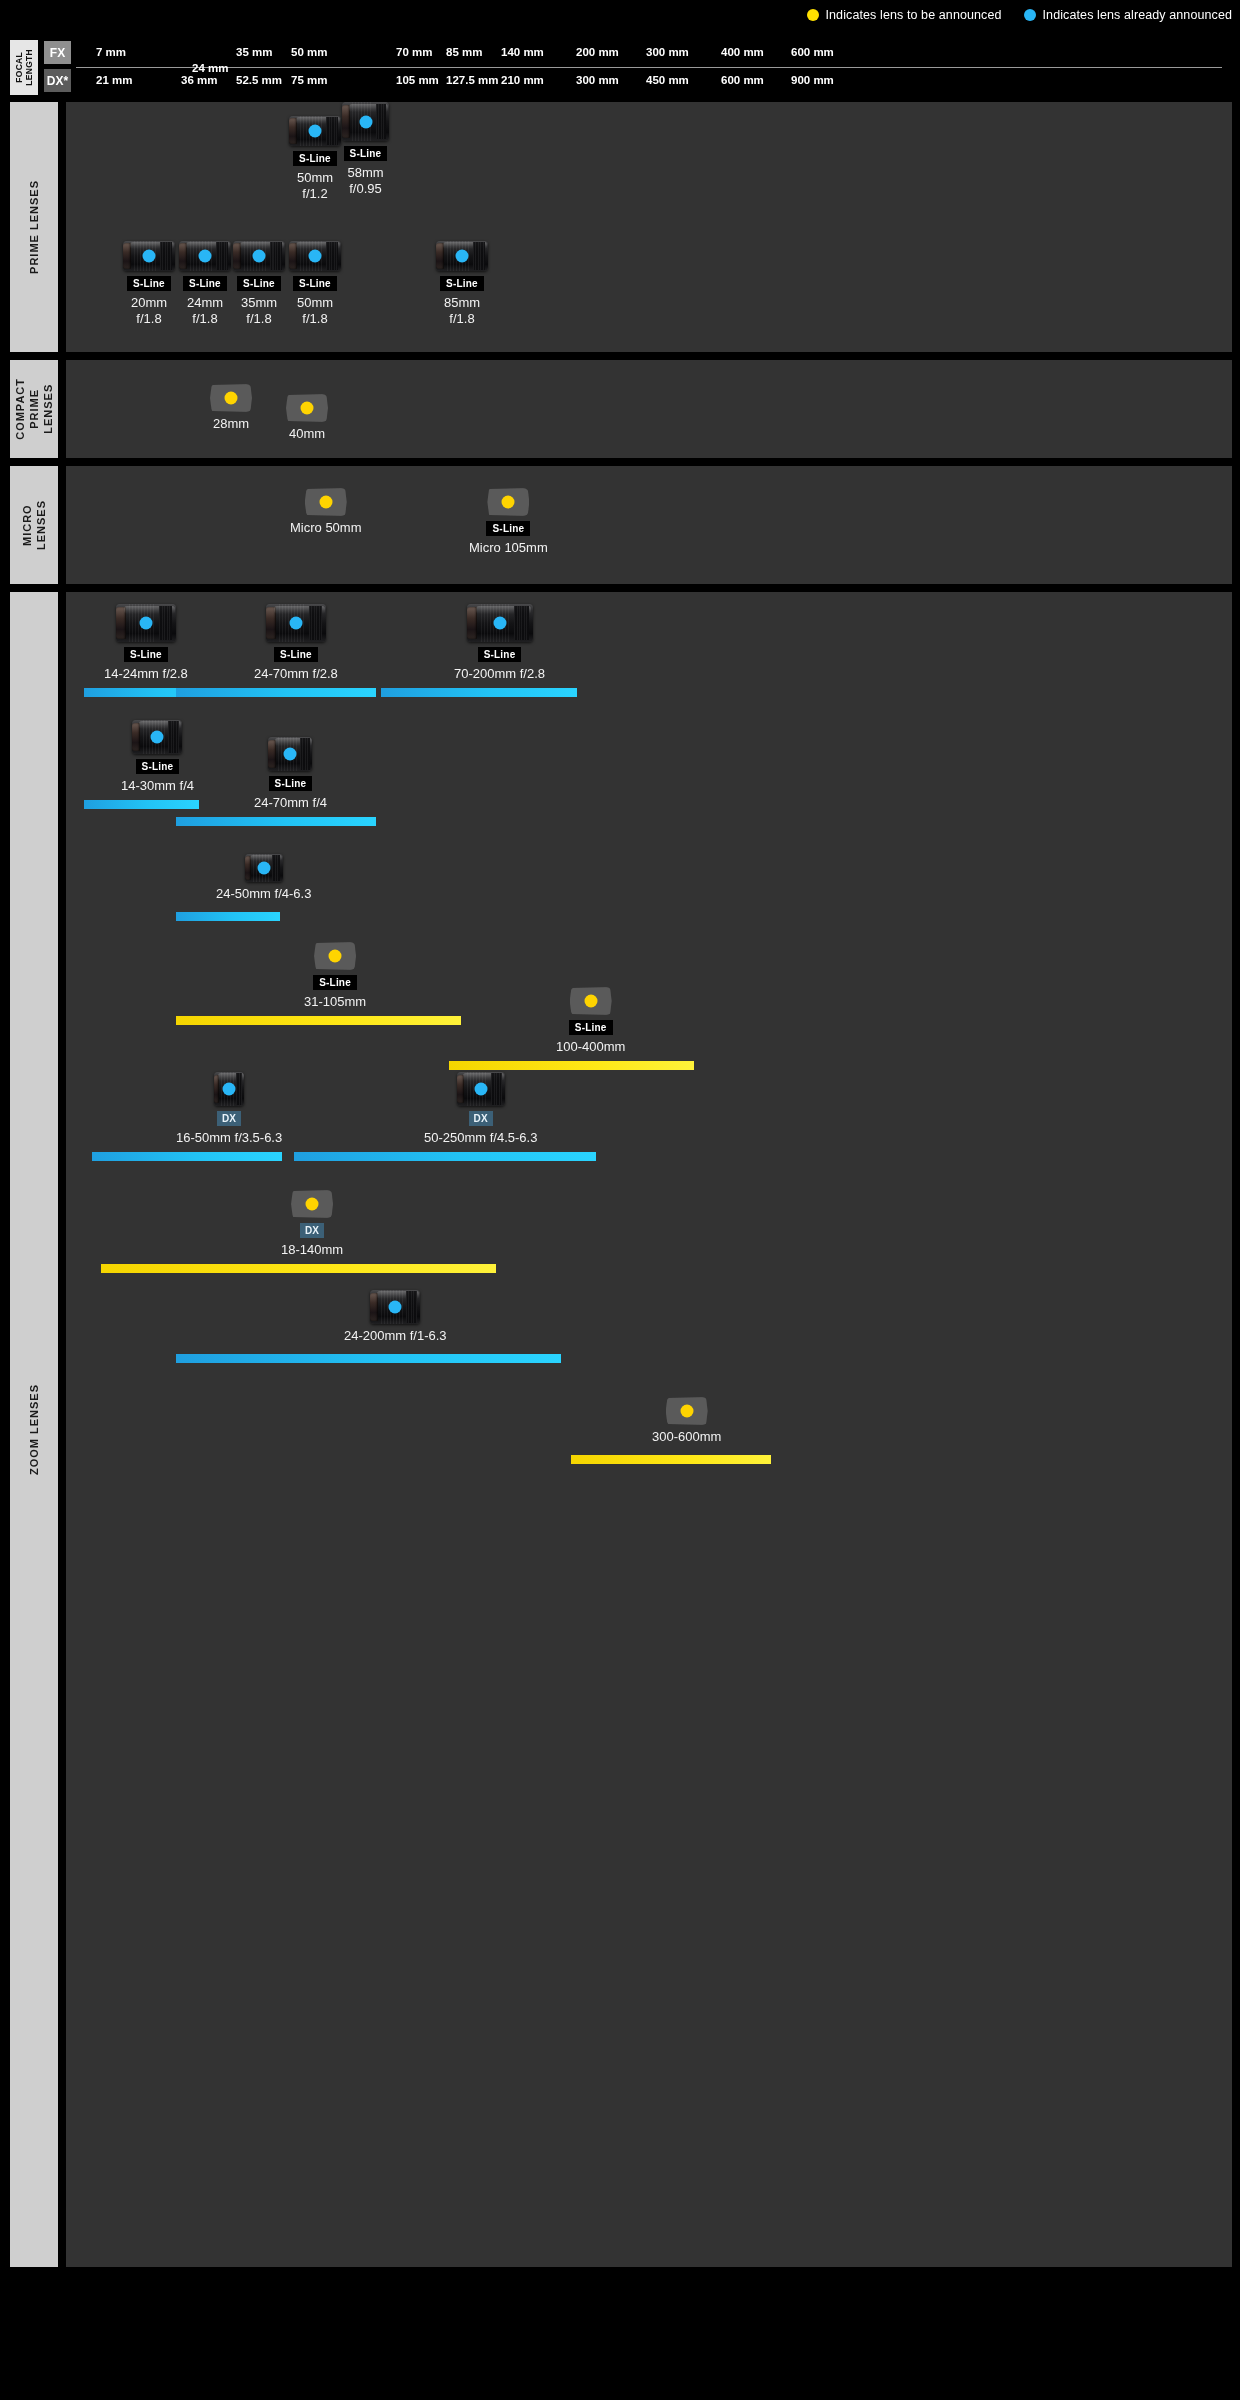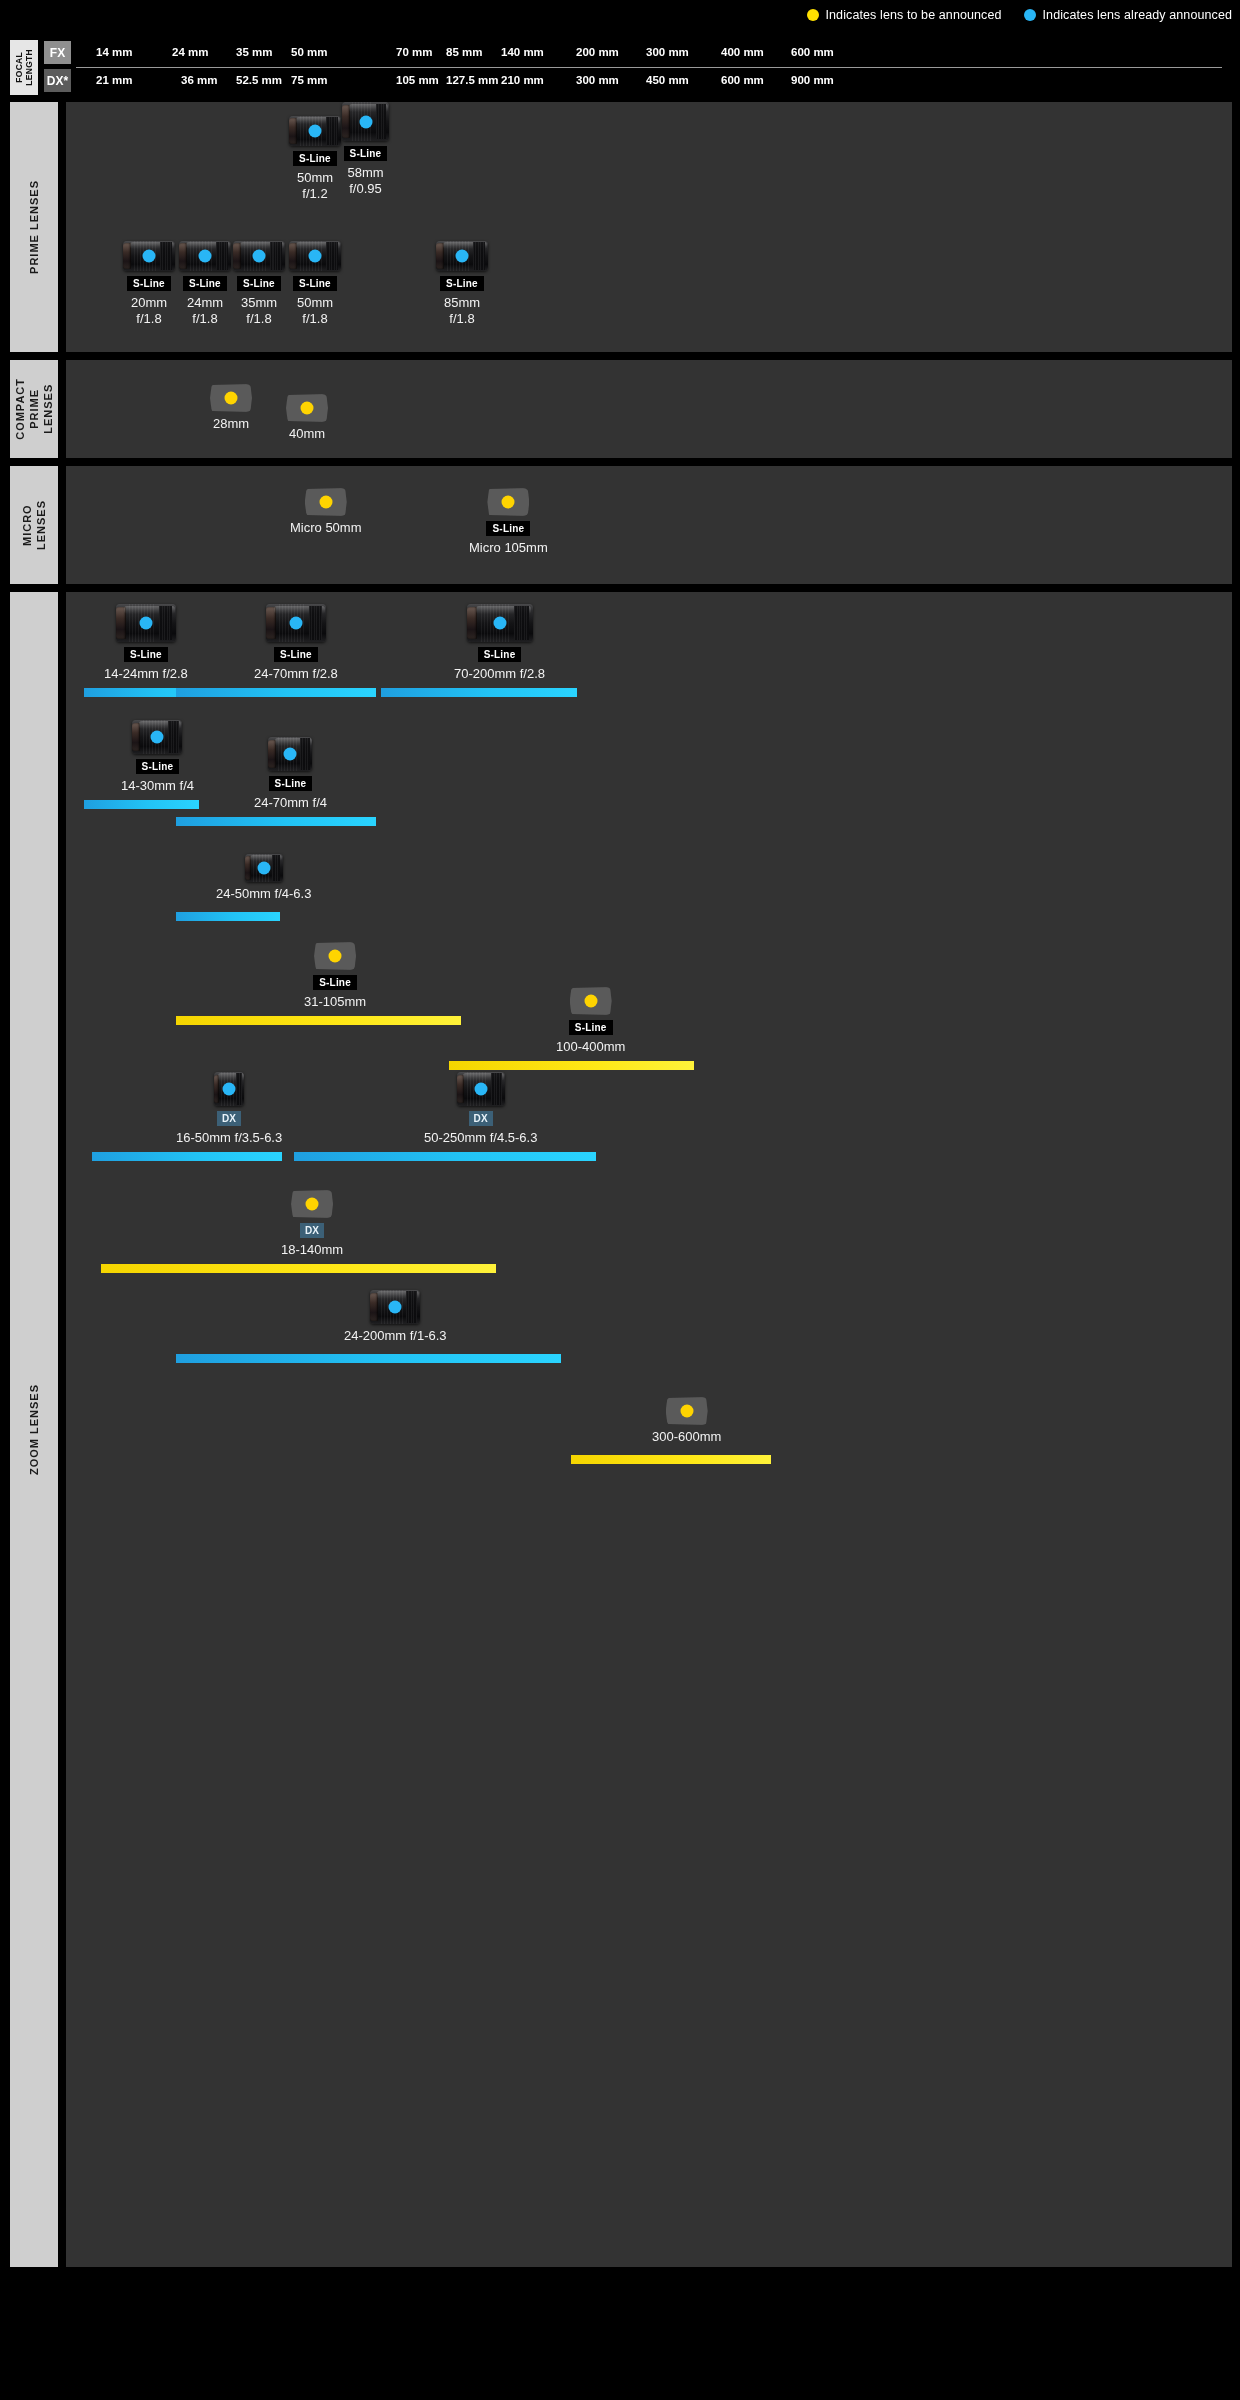--- a/index.html
+++ b/index.html
@@ -163,22 +163,22 @@
 
   <div class="fl-header">
     <div class="fl-title">
       <span>FOCAL<br>LENGTH</span>
     </div>
     <div class="fmt-badge fmt-fx">FX</div>
     <div class="fmt-badge fmt-dx">DX*</div>
     <div class="scale-rows">
       <div class="scale-row fx" id="fx-row">
         <div class="scale-line"></div>
-      <div class="tick" style="left: 20px;">14 mm</div>
-          <div class="tick" style="left: 96px;">24 mm</div>
+      <div class="tick" style="left: 20px;">7 mm</div>
+          <div class="tick" style="left: 116px; margin-top: 16px;">24 mm</div>
           <div class="tick" style="left: 160px;">35 mm</div>
           <div class="tick" style="left: 215px;">50 mm</div>
           <div class="tick" style="left: 320px;">70 mm</div>
           <div class="tick" style="left: 370px;">85 mm</div>
           <div class="tick" style="left: 425px;">140 mm</div>
           <div class="tick" style="left: 500px;">200 mm</div>
           <div class="tick" style="left: 570px;">300 mm</div>
           <div class="tick" style="left: 645px;">400 mm</div>
           <div class="tick" style="left: 715px;">600 mm</div>
         </div>

